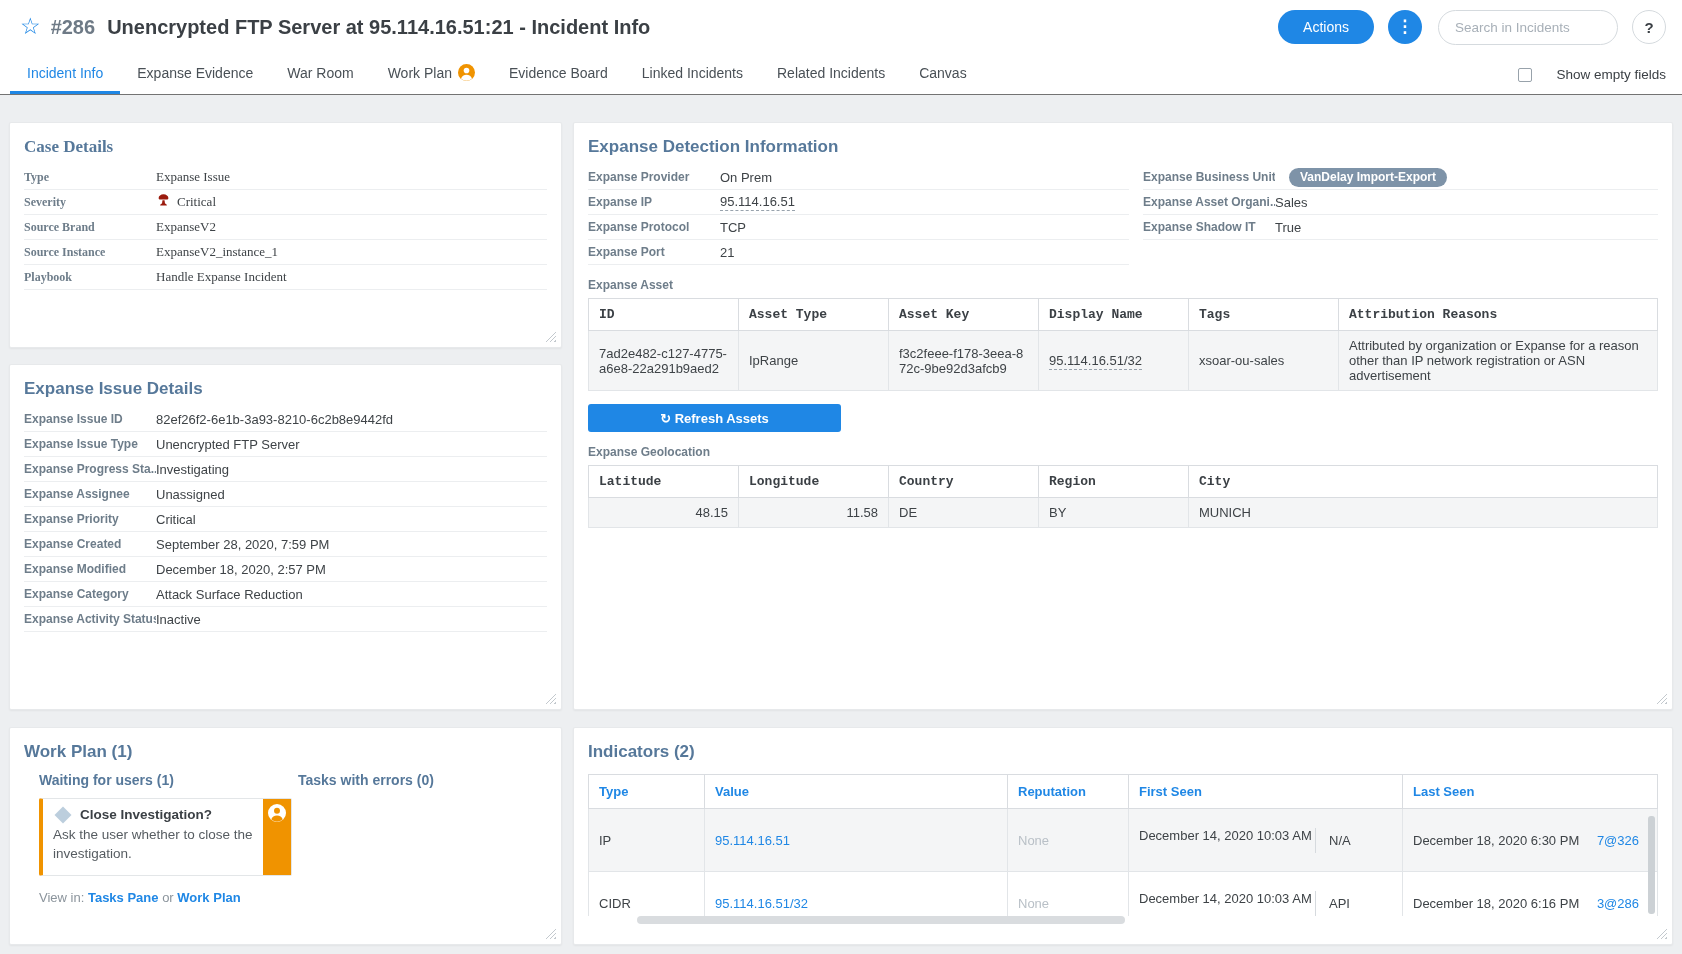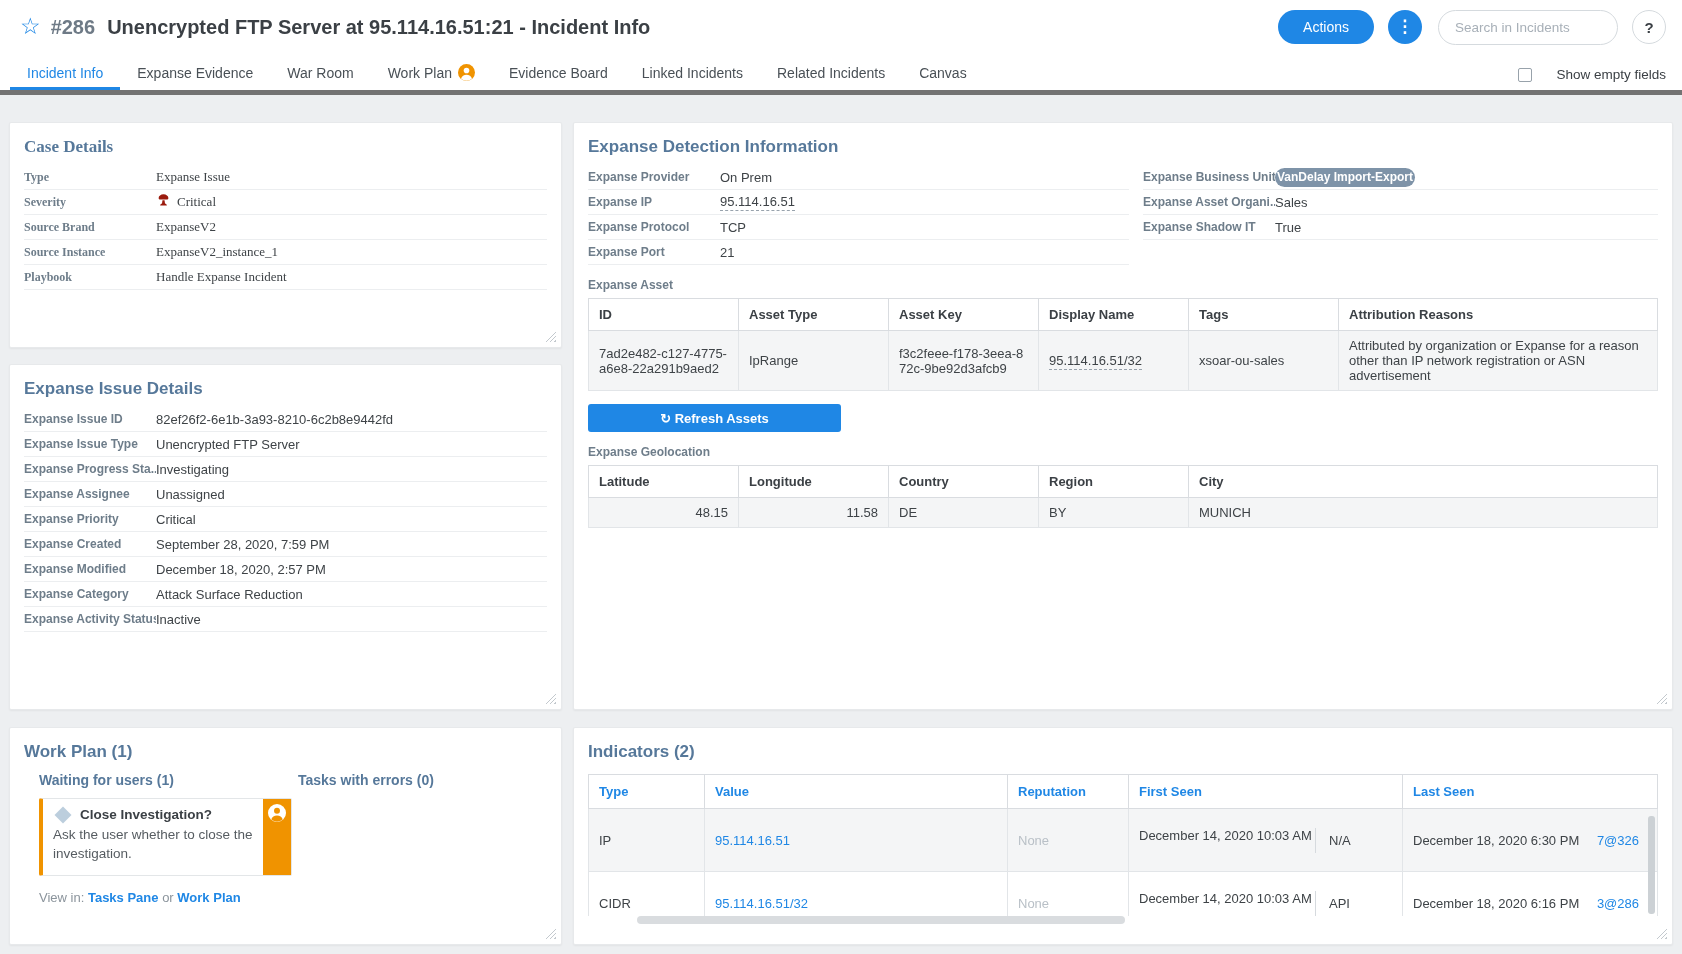--- a/index.html
+++ b/index.html
@@ -12,21 +12,21 @@
   .inc-num { font-size:20px; font-weight:600; color:#6e7a86; margin-right:12px; }
   .page-title { font-size:20px; font-weight:700; color:#3b4045; white-space:nowrap; }
   .topbar-spacer { flex:1; }
   .actions-btn { height:34px; padding:0 25px; border:none; border-radius:17px; background:#1f87e5; color:#fff; font-size:14px; font-family:inherit; margin-right:14px; cursor:pointer; }
   .kebab-btn { width:34px; height:34px; border:none; border-radius:50%; background:#1f87e5; color:#fff; font-size:17px; font-weight:bold; margin-right:16px; cursor:pointer; line-height:32px; }
   .search-box { width:180px; height:35px; border:1px solid #d5dade; border-radius:18px; padding:0 16px; font-size:13.5px; font-family:inherit; color:#3b4045; margin-right:14px; outline:none; }
   .search-box::placeholder { color:#a8b0b8; }
   .help-btn { width:34px; height:34px; border:1px solid #d5dade; border-radius:50%; background:#fff; color:#3b4045; font-size:15px; font-weight:bold; cursor:pointer; }
 
   
-  .tabbar { position:absolute; left:0; top:54px; width:100%; height:41px; background:#fff; border-bottom:5px solid #737373; display:flex; align-items:stretch; padding:0 10px;text-align:center; }
+  .tabbar { position:absolute; left:0; top:54px; width:100%; height:41px; background:#fff; border-bottom:1px solid #737373; display:flex; align-items:stretch; padding:0 10px;text-align:center; }
   .tab { padding:0 17px; line-height:38px; font-size:14px; color:#495056; cursor:pointer; white-space:nowrap; }
   .tab.active { color:#1f87e5; border-bottom:3px solid #1f87e5; }
   .wp-user-icon { display:inline-block; vertical-align:-3px; margin-left:6px; }
   .tab-right { position:absolute; right:16px; top:0; height:41px; display:flex; align-items:center; gap:24px; }
   .cbx { width:14px; height:14px; border:1px solid #98a2ab; border-radius:2px; background:#fff; cursor:pointer; }
   .cbx-label { font-size:13.5px; color:#3b4045; }
 
   
   .panel { position:absolute; background:#fff; border:1px solid #e7e9eb; border-radius:2px; box-shadow:0 1px 2px rgba(0,0,0,.05); padding:12px 14px; }
   #panel-case       { left:9px;   top:122px; width:553px;  height:226px;font-family:Liberation Serif, serif; }
@@ -43,24 +43,24 @@
   .dashed-u { border-bottom:1px dashed #98a3ad; padding-bottom:1px; cursor:pointer; }
 
   .resize-handle { position:absolute; right:5px; bottom:5px; width:11px; height:11px;
     background:repeating-linear-gradient(135deg, transparent 0 2px, #c3c9ce 2px 3px);
     clip-path:polygon(100% 0, 100% 100%, 0 100%); }
 
   
   .det-grid { display:flex; }
   .det-col-l { width:541px; margin-right:14px; }
   .det-col-r { flex:1; }
-  .tag-pill { display:inline-block; background:#7e93a8; color:#fff; font-size:12px; font-weight:bold; padding:2px 2px 3px; border-radius:10px; cursor:pointer; }
+  .tag-pill { display:inline-block; background:#7e93a8; color:#fff; font-size:12px; font-weight:bold; padding:2px 11px 3px; border-radius:10px; cursor:pointer;margin-left:14px; }
   .section-label { font-size:12px; font-weight:bold; color:#6e7d8a; margin:13px 0 6px; }
   .grid-table { width:100%; border-collapse:collapse; table-layout:fixed; }
-  .grid-table th { border:1px solid #d9dce0; background:#fff; font-weight:bold; font-size:13px; color:#3b4045; padding:8px 10px; text-align:left; }
+  .grid-table th { border:1px solid #d9dce0; background:#fff; font-weight:bold; font-size:13px; color:#3b4045; padding:8px 10px; text-align:left;font-family:Liberation Mono, monospace; }
   .grid-table td { border:1px solid #e2e5e8; background:#f4f5f6; font-size:13px; color:#3e4347; padding:7px 10px; vertical-align:middle; }
   .break { word-break:break-all; }
   td.num { text-align:right; }
   .refresh-btn { display:block; width:253px; height:28px; margin-top:13px; background:#1f87e5; color:#fff; border:none; border-radius:3px; font-size:13px; font-weight:bold; font-family:inherit; cursor:pointer; }
 
   
   .wp-cols { display:flex; margin:10px 0 0 15px; }
   .wp-col-header { font-size:14px; font-weight:bold; color:#56789a; }
   .wp-col1 { width:259px; }
   .task-card { position:relative; width:253px; height:78px; margin:10px 0 0 15px; background:#fff; border:1px solid #e3e6e8; border-left:4px solid #f09300; border-radius:2px; padding:8px 36px 8px 10px; cursor:pointer; }

